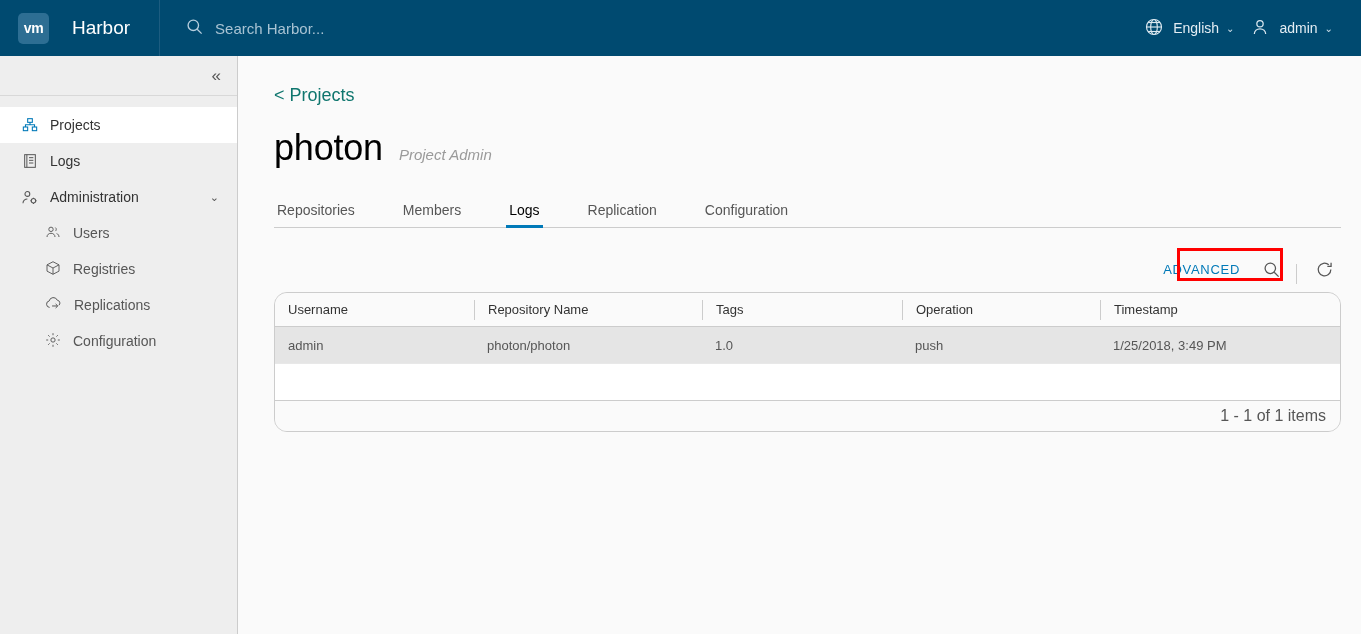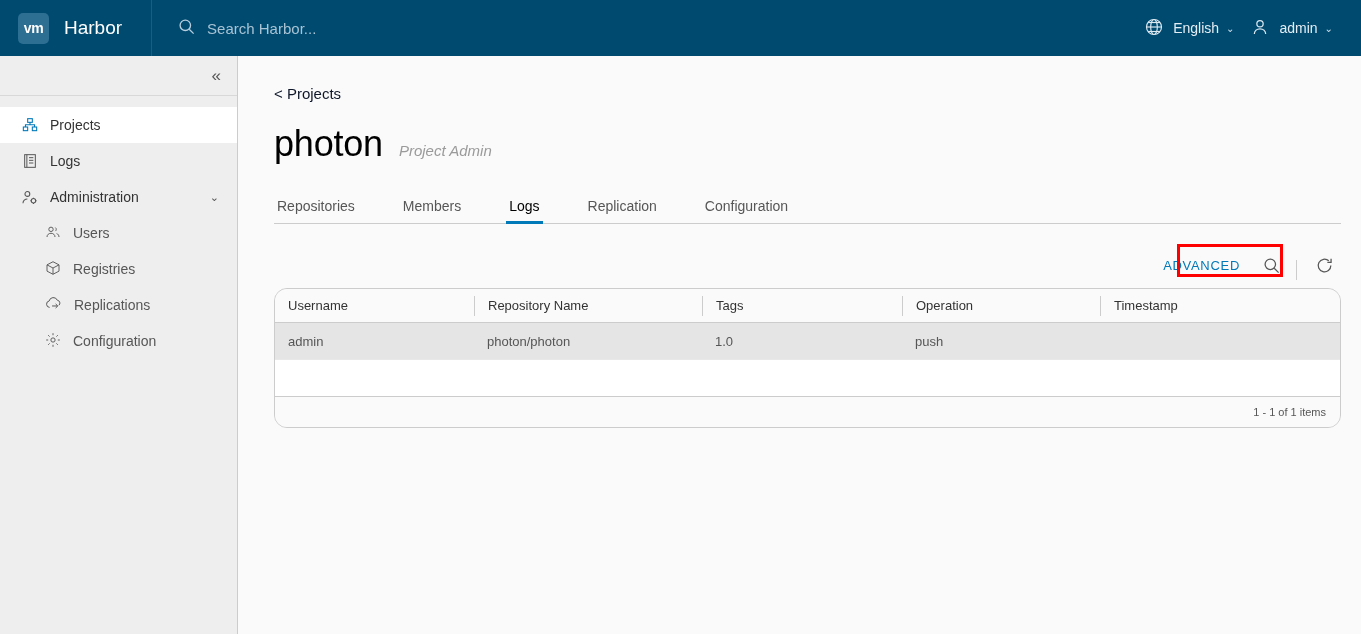--- a/index.html
+++ b/index.html
@@ -11,21 +11,21 @@
   }
   .app { position: relative; width: 1361px; height: 634px; display: flex; flex-direction: column; }
 
   
   .header {
     height: 56px; min-height: 56px;
     background: #004a70;
     display: flex; align-items: center;
     color: #fff;
   }
-  .brand { display: flex; align-items: center; height: 56px; padding-left: 18px; }
+  .brand { display: flex; align-items: center; height: 56px; padding-left: 18px; gap: 8px; }
   .vm-logo {
     width: 31px; height: 31px; border-radius: 5px;
     background: #2d6e93;
     display: flex; align-items: center; justify-content: center;
     color: #ffffff; font-size: 14px; font-weight: bold; letter-spacing: -0.4px;
   }
   .brand-title { margin-left: 15px; font-size: 19px; font-weight: 400; color: #ffffff; }
   .hdr-sep { width: 1px; height: 56px; background: #1c5c80; margin-left: 29px; }
   .search-area { display: flex; align-items: center; margin-left: 25px; flex: 1; }
   .search-input {
@@ -69,21 +69,21 @@
   .nav-chevron { position: absolute; right: 18px; color: #565656; font-size: 11px; }
   .nav-sub {
     height: 36px; display: flex; align-items: center;
     padding-left: 45px; font-size: 14px; color: #565656; cursor: pointer;
   }
   .nav-sub .nav-label { margin-left: 12px; color: #565656; }
 
   
   .main { flex: 1; background: #fafafa; padding: 0 20px 0 36px; overflow: hidden; }
   .breadcrumb {
-    margin-top: 29px; font-size: 15px; color: #0f172a; cursor: pointer;
+    margin-top: 29px; font-size: 18px; color: #0f766e; cursor: pointer;
   }
   .title-row { display: flex; align-items: baseline; margin-top: 21px; }
   .page-title { font-size: 36px; font-weight: 300; color: #000000; letter-spacing: -0.2px; }
   .page-subtitle { margin-left: 16px; font-size: 15px; font-style: italic; color: #9a9a9a; }
 
   .tabs {
     margin-top: 24px; display: flex; align-items: flex-end;
     border-bottom: 1px solid #cccccc; height: 35px;
   }
   .tab {
@@ -132,21 +132,21 @@
     padding-left: 13px; height: 20px; display: flex; align-items: center;
     border-left: 1px solid #cccccc;
   }
   .t-head .cell:first-child { border-left: none; }
   .t-row { display: flex; height: 37px; align-items: center; border-bottom: 1px solid #e8e8e8; }
   .t-row .cell { font-size: 13px; color: #565656; padding-left: 13px; }
   .t-empty { height: 37px; background: #ffffff; border-bottom: 1px solid #cccccc; }
   .t-foot {
     height: 30px; background: #fafafa; display: flex; align-items: center;
     justify-content: flex-end; padding-right: 14px;
-    font-size: 11px; color: #565656;
+    font-size: 16px; color: #565656;
   }
   .c-user  { width: 199px; }
   .c-repo  { width: 228px; }
   .c-tags  { width: 200px; }
   .c-oper  { width: 198px; }
   .c-time  { flex: 1; }
 </style>
 </head>
 <body>
 
@@ -328,20 +328,21 @@
           <div class="cell c-tags">Tags</div>
           <div class="cell c-oper">Operation</div>
           <div class="cell c-time">Timestamp</div>
         </div>
 
         <div class="t-row">
           <div class="cell c-user">admin</div>
           <div class="cell c-repo">photon/photon</div>
           <div class="cell c-tags">1.0</div>
           <div class="cell c-oper">push</div>
+          <div class="cell c-time">1/25/2018, 3:49 PM</div>
         </div>
 
         <div class="t-empty"></div>
 
         <div class="t-foot">
           <span>1 - 1 of 1 items</span>
         </div>
       </div>
 
     </div>

